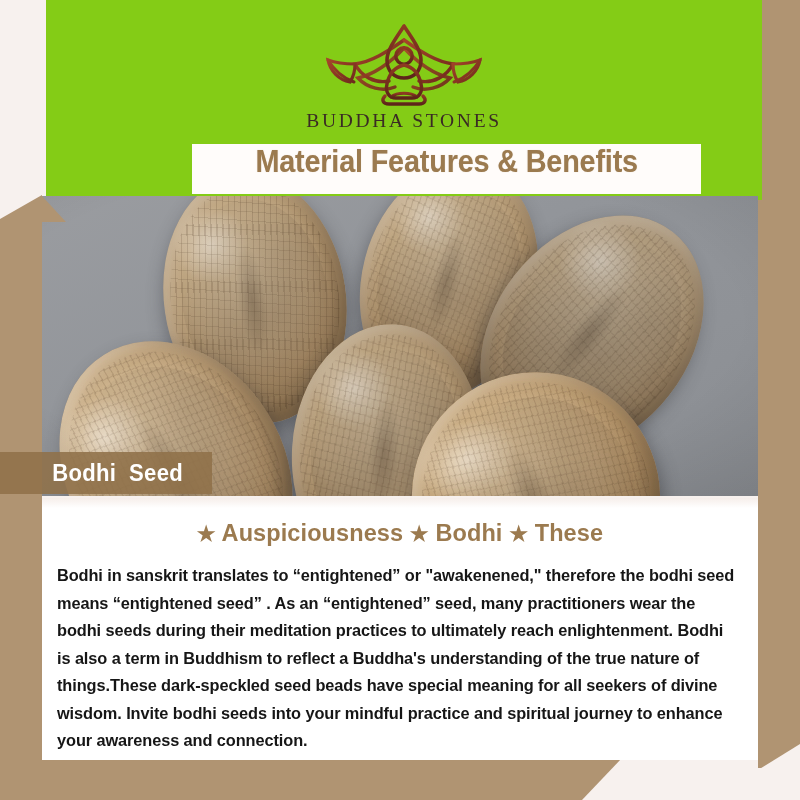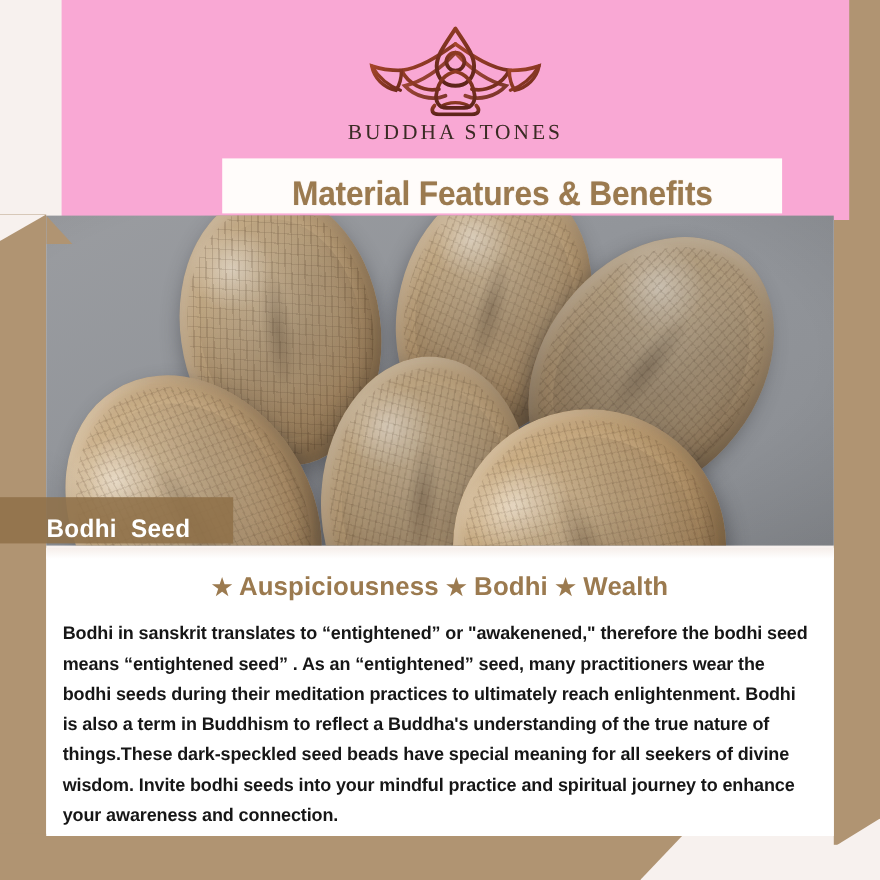--- a/index.html
+++ b/index.html
@@ -43,42 +43,42 @@
     background:#b09472;
   }
   .band-bottom-notch {
     position:absolute; left:582px; bottom:0; width:40px; height:42px;
     background:#f7f1ee;
     clip-path:polygon(100% 0, 100% 100%, 0 100%);
   }
 
   
   .header {
-    position:absolute; left:56px; top:0; width:716px; height:200px;
-    background:#f9a8d4;
+    position:absolute; left:46px; top:0; width:716px; height:200px;
+    background:#84cc16;
   }
   .logo-wrap {
     position:absolute; left:0; top:18px; width:716px;
     display:flex; flex-direction:column; align-items:center;
   }
   .logo-mark { width:190px; height:88px; display:block; }
   .logo-text {
     font-family:"Liberation Serif", serif;
     font-size:19.5px;
     letter-spacing:2.7px;
     color:#3a2b24;
     margin-top:4px;
     white-space:nowrap;
   }
 
   
   .title-band {
     position:absolute; left:146px; top:144px; width:509px; height:50px;
     background:#fffcfa;
-    display:flex; align-items:flex-end; justify-content:center;
+    display:flex; align-items:flex-start; justify-content:center;
   }
   .title-band-text {
     font-size:31px;
     font-weight:bold;
     color:#9b7a4f;
     letter-spacing:-0.2px;
     transform:scaleX(0.93);
     white-space:nowrap;
     text-shadow:0 0 1px rgba(155,122,79,.35);
   }
@@ -141,21 +141,21 @@
   .photo-vignette {
     position:absolute; inset:0;
     background:radial-gradient(ellipse 95% 95% at 45% 42%, rgba(0,0,0,0) 55%, rgba(0,0,0,.16) 100%);
     pointer-events:none;
   }
 
   
   .caption-band {
     position:absolute; left:0; top:452px; width:212px; height:42px;
     background:rgba(143,113,73,.88);
-    display:flex; align-items:flex-end;
+    display:flex; align-items:center;padding-left:10px;
   }
   .caption-band-text {
     color:#ffffff;
     font-size:23px;
     font-weight:bold;
     padding-left:44px;
     white-space:pre;
     letter-spacing:.3px;
     transform:scaleX(.96);
     transform-origin:left center;
@@ -260,18 +260,18 @@
   </div>
 
   <div class="content">
     <div class="content-topfade"></div>
     <div class="tagline">
       <span class="star">★</span>
       <span>Auspiciousness</span>
       <span class="star">★</span>
       <span>Bodhi</span>
       <span class="star">★</span>
-      <span>Wealth</span>
+      <span>These</span>
     </div>
     <div class="paragraph">Bodhi in sanskrit translates to “entightened” or "awakenened," therefore the bodhi seed means “entightened seed” . As an “entightened” seed, many practitioners wear the bodhi seeds during their meditation practices to ultimately reach enlightenment. Bodhi is also a term in Buddhism to reflect a Buddha's understanding of the true nature of things.These dark-speckled seed beads have special meaning for all seekers of divine wisdom. Invite bodhi seeds into your mindful practice and spiritual journey to enhance your awareness and connection.</div>
   </div>
 
 </div>
 
 </body></html>

